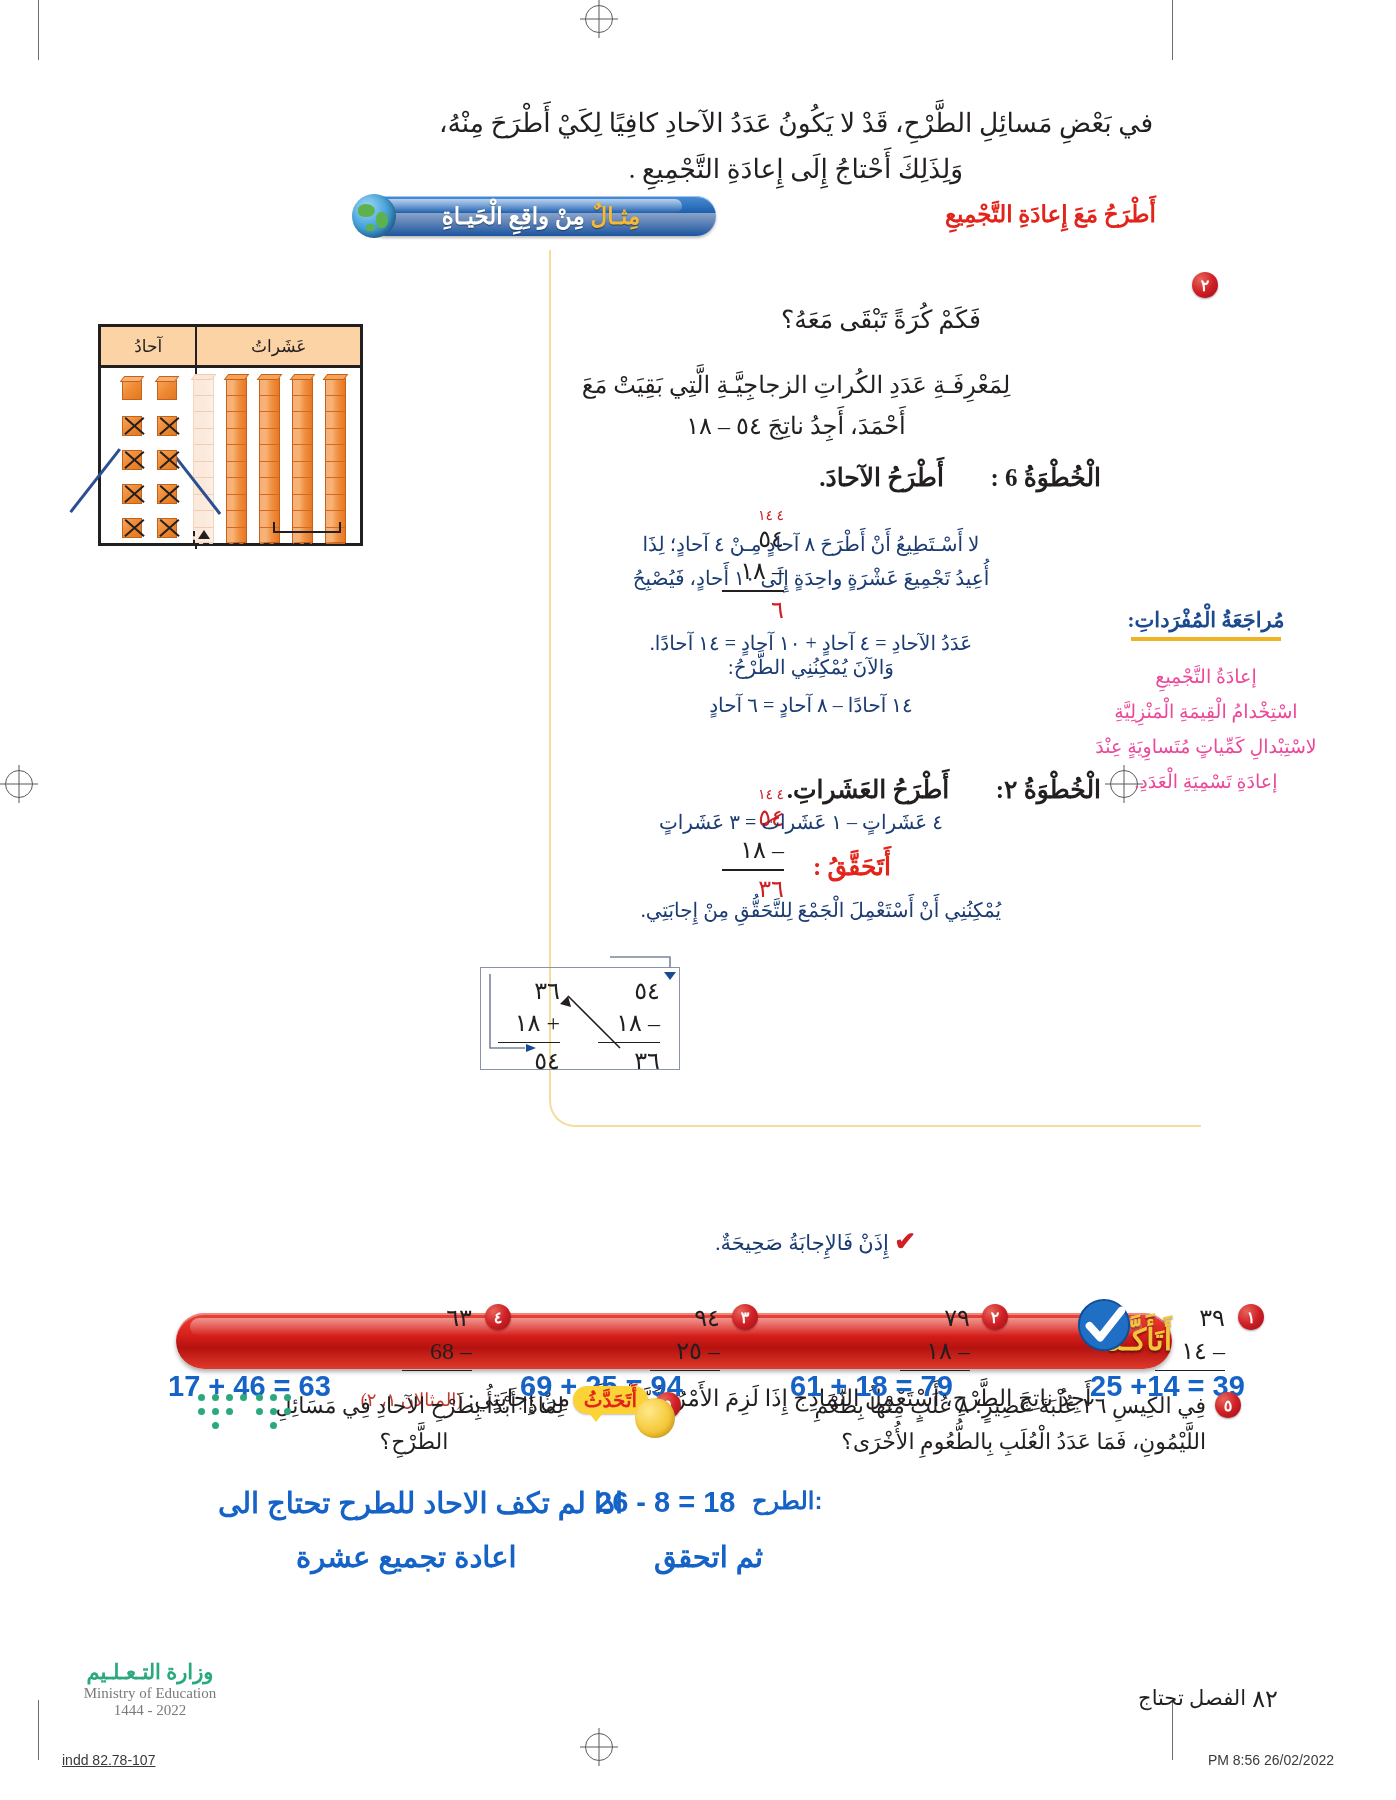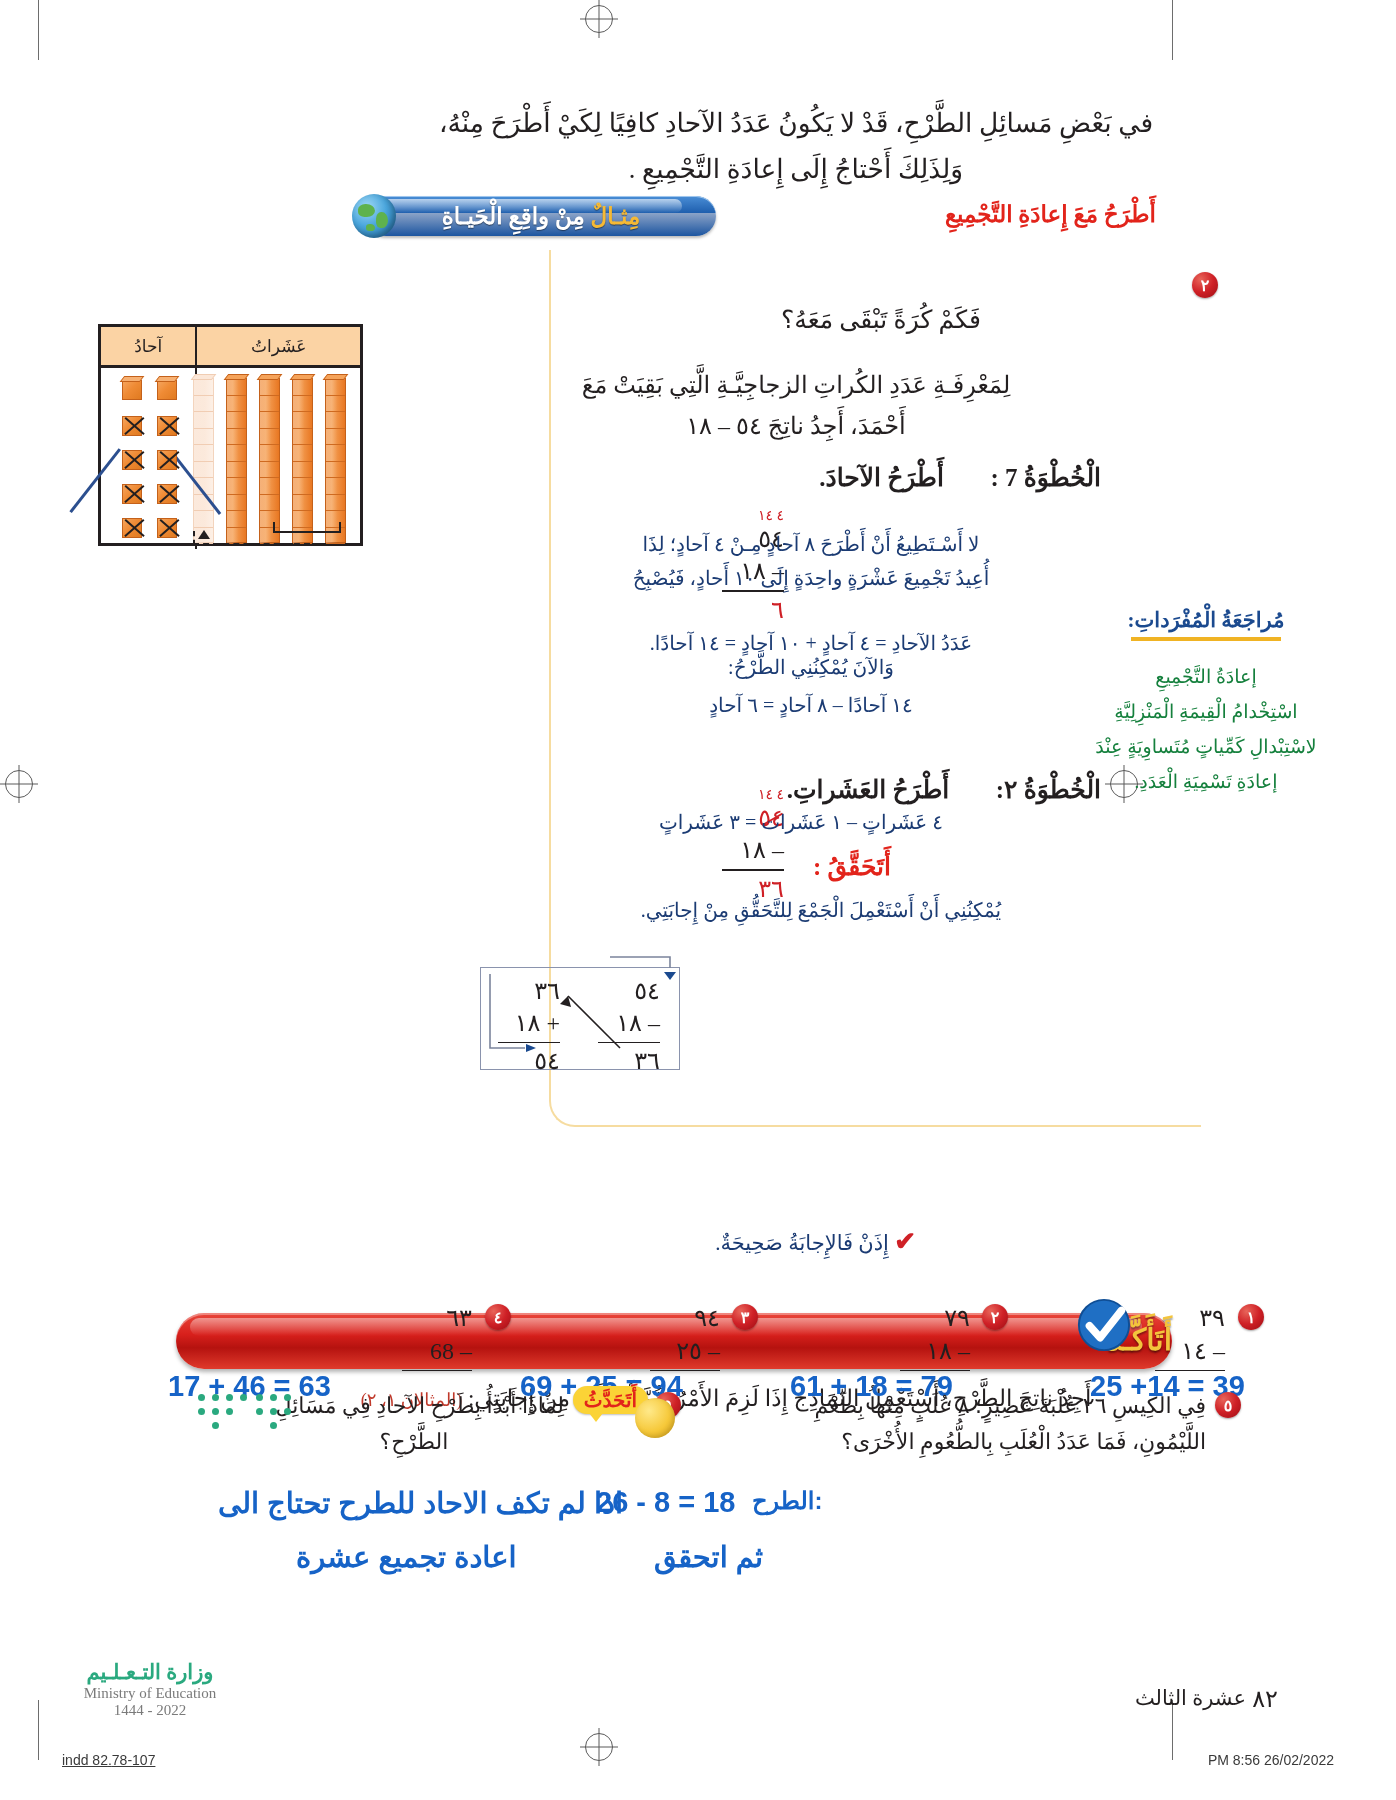--- a/index.html
+++ b/index.html
@@ -149,21 +149,21 @@
     position:absolute;font-size:20px;line-height:1.75;color:#1b3b73;
     direction:rtl;text-align:center;
   }
 
   
   .vocab{
     position:absolute;right:60px;top:608px;width:260px;direction:rtl;text-align:center;
   }
   .vocab-title{font-size:21px;font-weight:bold;color:#1b4a8f;display:block;}
   .vocab-rule{width:150px;height:4px;background:#f0b323;margin:4px auto 18px auto;}
-  .vocab-body{font-size:19px;line-height:1.85;color:#15803d;}
+  .vocab-body{font-size:19px;line-height:1.85;color:#ec4899;}
 
   
   .verify-h{position:absolute;font-size:25px;font-weight:bold;color:#e2241b;direction:rtl;}
 
   
   .check-box{position:absolute;left:480px;top:967px;width:200px;height:103px;
     border:1.6px solid #8a93ad;box-sizing:border-box;}
   .cb-col{position:absolute;font-size:24px;color:#231f20;direction:ltr;text-align:right;
     line-height:1.33;}
   .cb-col .under{display:block;border-bottom:1.8px solid #231f20;padding-bottom:2px;}
@@ -367,21 +367,21 @@
         <div class="cube crossed" style="right:53px;top:150px;"></div>
       </div>
     </div>
   </div>
 
   <div class="brace" style="left:273px;top:522px;width:64px;"></div>
   <div class="dash-box" style="left:193px;top:531px;width:115px;border-right:none;"></div>
   <div class="arrow-up" style="left:198px;top:530px;"></div>
 
   <div class="step-label" style="right:295px;top:463px;">
-    <span class="st">الْخُطْوَةُ 7 :</span>
+    <span class="st">الْخُطْوَةُ 6 :</span>
     <span style="display:inline-block;width:34px"></span>
     <span class="step-desc">أَطْرَحُ الآحادَ.</span>
   </div>
 
   <div class="vert-sum" style="left:722px;top:507px;width:62px;">
     <span class="carry">٤ ١٤</span>
     <span class="top"><span>٥٤</span></span>
     <span class="minus-row">١٨ –</span>
     <span class="ans">٦</span>
   </div>
@@ -526,17 +526,17 @@
 
   <div class="hw" style="left:218px;top:1486px;">اذا لم تكف الاحاد للطرح تحتاج الى</div>
   <div class="hw" style="left:296px;top:1540px;">اعادة تجميع عشرة</div>
 
   <div class="moe">
     <div class="ar">وزارة التـعـلـيم</div>
     <div class="en">Ministry of Education</div>
     <div class="yr">2022 - 1444</div>
   </div>
   <div class="pageno">٨٢</div>
-  <div class="chapline">عشرة الثالث</div>
+  <div class="chapline">الفصل تحتاج</div>
   <div class="footl">78-107.indd   82</div>
   <div class="footr">26/02/2022   8:56 PM</div>
 
 </div>
 
 </body></html>

